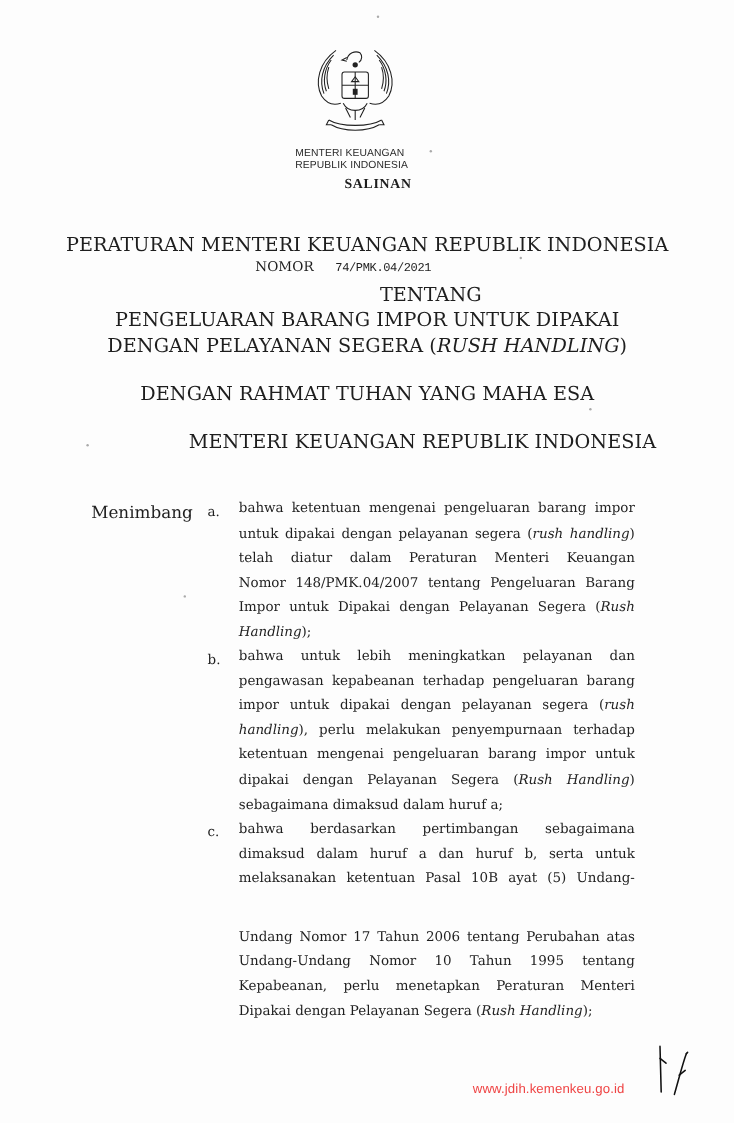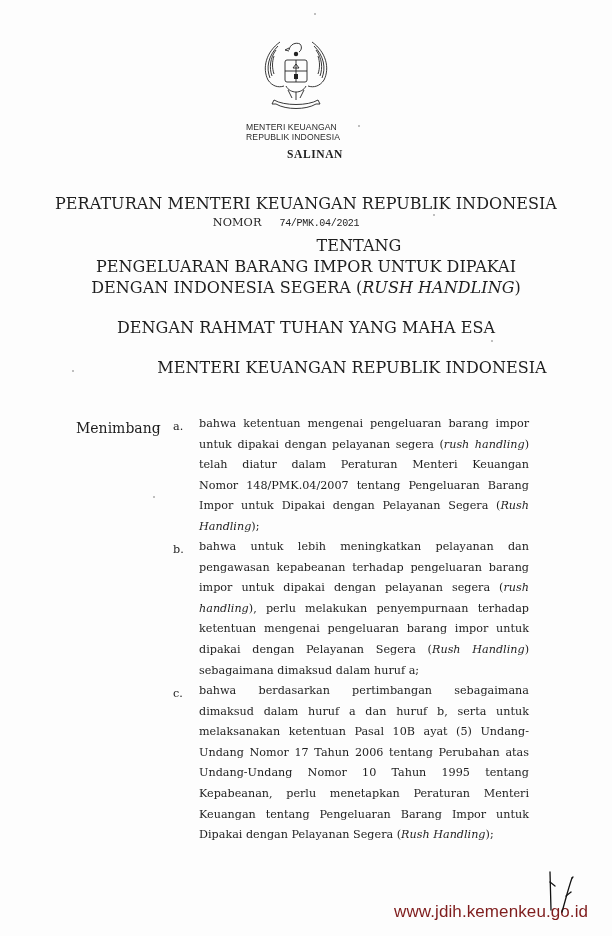--- a/index.html
+++ b/index.html
@@ -14,21 +14,21 @@
     .title-line { left: 0; width: 612px; text-align: center; font-size: 16px; letter-spacing: 0.05px; white-space: nowrap; }
     .nomor { font-size: 11.3px; }
     .nomor .num { font-family: Liberation Mono, monospace; font-size: 10px; margin-left: 18px; letter-spacing: -0.3px; margin-top: 44px; }
     i { font-style: italic; }
     .label-menimbang { left: 76px; top: 420px; font-size: 14px; }
     .colon { left: 156px; top: 420px; font-size: 11.2px; }
     .item-letter { left: 173px; font-size: 11.2px; }
     .item-body { left: 199px; width: 330px; text-align: justify; text-align-last: left; font-size: 11.2px; line-height: 20.6px; }
     .item-body .ln { display: block; text-align: justify; text-align-last: justify; white-space: nowrap; height: 20.6px; }
     .item-body .ln.last { text-align-last: left; }
-    .footer-link { left: 394px; top: 902px; font-family: "Liberation Sans", "DejaVu Sans", sans-serif; font-size: 17px; color: #7f1d1d; text-decoration: none; letter-spacing: 0.1px; }
+    .footer-link { left: 394px; top: 902px; font-family: "Liberation Sans", "DejaVu Sans", sans-serif; font-size: 11px; color: #ef4444; text-decoration: none; letter-spacing: 0.1px; }
     .paraf { left: 542px; top: 868px; width: 60px; height: 50px; }
     .speck { width: 2px; height: 2px; background: #aaa; border-radius: 1px; }
   </style>
 </head>
 <body>
 
 <div class="abs emblem">
   <svg width="80" height="82" viewBox="0 0 80 82">
     <g fill="none" stroke="#222" stroke-width="0.9">
 
@@ -75,21 +75,21 @@
 
 <div class="abs title-line nomor" style="top:216px; padding-left:0;">
   <span style="margin-left:-40px;">NOMOR</span><span class="num">74/PMK.04/2021</span>
 </div>
 
 <div class="abs title-line" style="top:236px; padding-left:10px; box-sizing:border-box;margin-left:48px;">TENTANG</div>
 
 <div class="abs title-line" style="top:257px;">PENGELUARAN BARANG IMPOR UNTUK DIPAKAI</div>
 
 <div class="abs title-line" style="top:278px;">
-  <span>DENGAN INDONESIA SEGERA (</span><i>RUSH HANDLING</i><span>)</span>
+  <span>DENGAN PELAYANAN SEGERA (</span><i>RUSH HANDLING</i><span>)</span>
 </div>
 
 <div class="abs title-line" style="top:318px;">DENGAN RAHMAT TUHAN YANG MAHA ESA</div>
 
 <div class="abs title-line" style="top:358px;padding-left:46px;">MENTERI KEUANGAN REPUBLIK INDONESIA</div>
 
 <div class="abs label-menimbang">Menimbang</div>
 <div class="abs colon">:</div>
 
 <div class="abs item-letter" style="top:420px;">a.</div>
@@ -111,24 +111,23 @@
     <span class="ln" style="white-space: normal;"><span>ketentuan mengenai pengeluaran barang impor untuk</span></span>
     <span class="ln" style="white-space: normal;"><span>dipakai dengan Pelayanan Segera (</span><i>Rush Handling</i><span>)</span></span>
     <span class="ln last" style="white-space: normal;"><span>sebagaimana dimaksud dalam huruf a;</span></span>
   </div>
 
 <div class="abs item-letter" style="top:687px;">c.</div>
 <div class="abs item-body" style="top:681px;" id="item-c">
     <span class="ln" style="white-space: normal;"><span>bahwa berdasarkan pertimbangan sebagaimana</span></span>
     <span class="ln" style="white-space: normal;"><span>dimaksud dalam huruf a dan huruf b, serta untuk</span></span>
     <span class="ln" style="white-space: normal;"><span>melaksanakan ketentuan Pasal 10B ayat (5) Undang-</span></span>
-    <span class="ln" style="white-space: normal;"><span>Undang Nomor 17 Tahun 2006 tentang Perubahan atas</span></span>
+    <span class="ln" style="white-space: normal; margin-top: 28px;"><span>Undang Nomor 17 Tahun 2006 tentang Perubahan atas</span></span>
     <span class="ln" style="white-space: normal;"><span>Undang-Undang Nomor 10 Tahun 1995 tentang</span></span>
     <span class="ln" style="white-space: normal;"><span>Kepabeanan, perlu menetapkan Peraturan Menteri</span></span>
-    <span class="ln" style="white-space: normal;"><span>Keuangan tentang Pengeluaran Barang Impor untuk</span></span>
     <span class="ln last" style="white-space: normal;"><span>Dipakai dengan Pelayanan Segera (</span><i>Rush Handling</i><span>);</span></span>
   </div>
 
 <a class="abs footer-link" href="#">www.jdih.kemenkeu.go.id</a>
 
 <div class="abs paraf">
   <svg width="60" height="50" viewBox="0 0 60 50">
     <g fill="none" stroke="#111" stroke-width="1.3" stroke-linecap="round">
       <path d="M8 4 L9 42"></path>
       <path d="M8 14 L13 18"></path>

